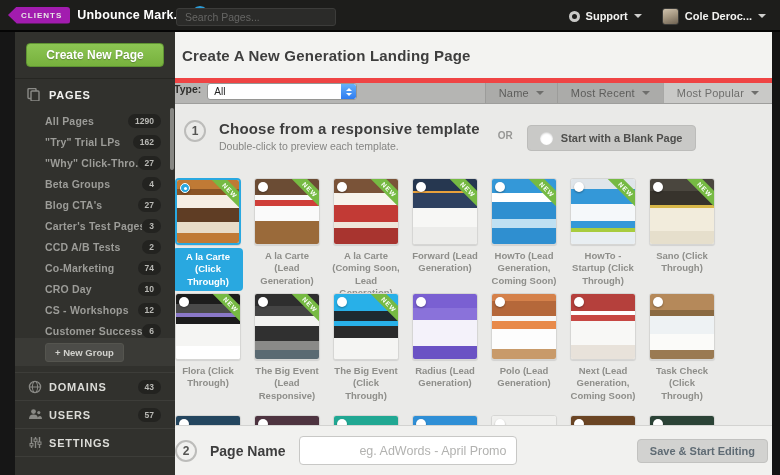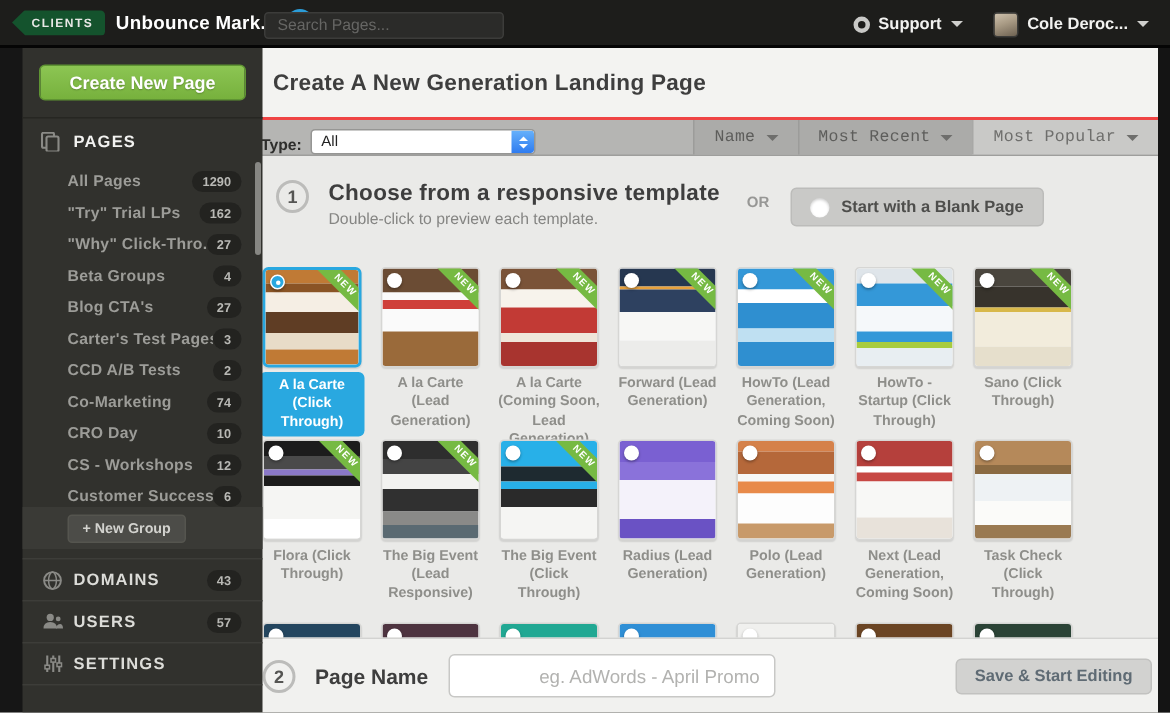--- a/index.html
+++ b/index.html
@@ -1,21 +1,21 @@
 <!DOCTYPE html>
 <html><head>
 <meta charset="utf-8">
 <style>
   * { margin:0; padding:0; box-sizing:border-box; }
   html,body { width:780px; height:475px; overflow:hidden; }
   body { font-family:"Liberation Sans", sans-serif; background:#161616; position:relative; }
 
   
   .topbar { position:absolute; left:0; top:0; width:780px; height:32px; background:#1d1d1b; border-bottom:2px solid #050505; display:flex; align-items:center; z-index:50; }
-  .clients-tag { margin-left:8px; background:#14532d; color:#e8e8e6; font-size:8px; font-weight:bold; letter-spacing:1px; padding:4px 8px 4px 13px; clip-path:polygon(0 50%, 14% 0, 100% 0, 100% 100%, 14% 100%); border-radius:3px; cursor:pointer; }
+  .clients-tag { margin-left:8px; background:#a21caf; color:#e8e8e6; font-size:8px; font-weight:bold; letter-spacing:1px; padding:4px 8px 4px 13px; clip-path:polygon(0 50%, 14% 0, 100% 0, 100% 100%, 14% 100%); border-radius:3px; cursor:pointer; }
   .account-title { color:#fff; font-size:12.5px; font-weight:bold; margin-left:7px; letter-spacing:0.2px; }
   .ub-logo { width:18px; height:18px; border-radius:50%; background:#2b9cd8; color:#fff; font-size:13px; font-weight:bold; text-align:center; line-height:17px; margin-left:6px; }
   .search-wrap { position:absolute; left:176px; top:7px; }
   .search-input { width:160px; height:18px; background:#2b2b29; border:1px solid #3c3c3a; border-radius:3px; color:#b5b5b3; font-size:10.5px; padding:0 8px; outline:none; font-family:"Liberation Sans",sans-serif; }
   .search-input::placeholder { color:#666664; }
   .topbar-right { position:absolute; right:8px; top:0; height:32px; display:flex; align-items:center; gap:8px; }
   .support-group, .user-group { display:flex; align-items:center; gap:6px; cursor:pointer; padding:0 6px; }
   .ring-icon { width:11px; height:11px; border:3px solid #c9c9c7; border-radius:50%; background:#1d1d1b; }
   .tb-label { color:#f2f2f0; font-size:11px; font-weight:bold; }
   .caret-down { width:0; height:0; border-left:4px solid transparent; border-right:4px solid transparent; border-top:4px solid #cfcfcd; }
@@ -37,28 +37,28 @@
   .side-row .lbl { color:#dcdcd8; font-size:11px; font-weight:bold; letter-spacing:0.8px; margin-left:6px; flex:1; }
   .side-scrollthumb { position:absolute; right:1px; top:76px; width:4px; height:62px; background:#87878 3; background:#878783; border-radius:2px; }
 
   
   .right-strip { position:absolute; right:0; top:32px; width:8px; height:443px; background:#141414; z-index:45; }
 
   
   .main { position:absolute; left:160px; top:32px; width:612px; height:443px; background:#eaeae8; }
   .main-header { height:46px; background:#f3f3f1; display:flex; align-items:center; }
   .main-title { margin-left:22px; font-size:15px; font-weight:bold; color:#3e3e3e; letter-spacing:0.2px; }
-  .toolbar { height:26px; background:#b5b5b3; border-top:2px solid #ef4444; border-bottom:1px solid #9e9e9c; display:flex; align-items:flex-end; }
+  .toolbar { height:26px; background:#b5b5b3; border-top:5px solid #ef4444; border-bottom:1px solid #9e9e9c; display:flex; align-items:flex-start; }
   .type-label { margin-left:14px; font-size:10.5px; font-weight:bold; color:#2e2e2c; }
   .type-select { margin-left:6px; width:150px; height:17px; background:#fff; border:1px solid #96969 4; border:1px solid #969694; border-radius:3px; display:flex; align-items:center; cursor:pointer; overflow:hidden; }
   .type-select .val { flex:1; font-size:10px; color:#222; padding-left:6px; }
   .stepper { width:15px; height:100%; background:linear-gradient(#66b1fb,#2f7cf0); display:flex; flex-direction:column; align-items:center; justify-content:center; gap:2px; border-radius:0 2px 2px 0; }
   .tri-up { width:0;height:0;border-left:3px solid transparent;border-right:3px solid transparent;border-bottom:3px solid #fff; }
   .tri-dn { width:0;height:0;border-left:3px solid transparent;border-right:3px solid transparent;border-top:3px solid #fff; }
-  .sort-group { margin-left:auto; height:100%; display:flex;font-family:Liberation Mono, monospace; }
+  .sort-group { margin-left:auto; height:100%; display:flex; }
   .sort-btn { height:100%; display:flex; align-items:center; gap:7px; padding:0 13px; font-size:11px; color:#5d5d5b; background:#ababa9; border-left:1px solid #9c9c9a; cursor:pointer; letter-spacing:0.2px; }
   .sort-btn .caret-down { border-top-color:#6e6e6c; }
   .sort-btn.active { background:#c9c9c7; color:#6e6e6c; border-left:1px solid #a8a8a6; }
 
   .content { position:absolute; left:0; top:72px; width:612px; height:353px; background:#eaeae8; overflow:hidden; }
   .step1-row { display:flex; align-items:flex-start; margin:16px 0 0 24px; }
   .step-circle { width:22px; height:22px; border:2px solid #bcbcba; border-radius:50%; color:#555553; font-size:12px; font-weight:bold; text-align:center; line-height:18px; flex:none; }
   .step1-text { margin-left:13px; }
   .step1-title { font-size:15px; font-weight:bold; color:#3e3e3e; letter-spacing:0.2px; }
   .step1-sub { font-size:10.5px; color:#858583; margin-top:3px; }

